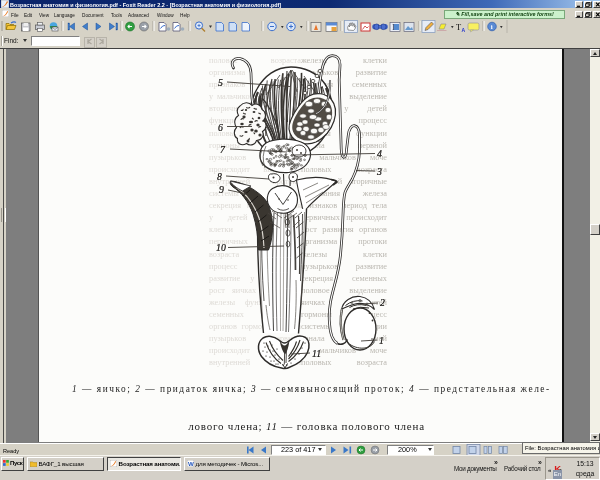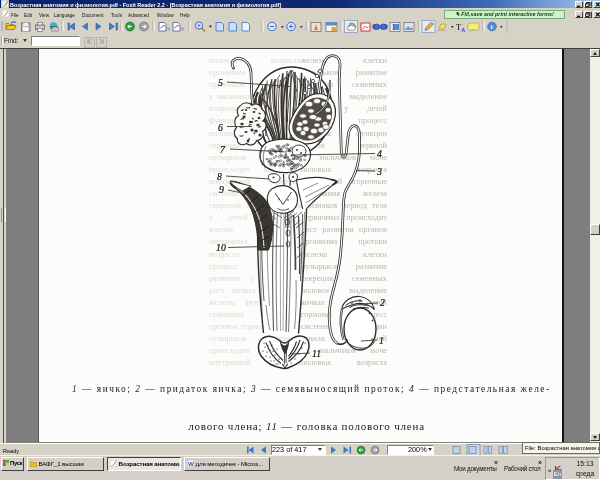--- a/index.html
+++ b/index.html
@@ -595,23 +595,23 @@
       <circle cx="375" cy="6" r="4" fill="#9aa0a8" stroke="#666" stroke-width="0.5"></circle>
       <path d="M373 6 L377 6 M375.5 4.5 L377 6 L375.5 7.5" stroke="#fff" stroke-width="1" fill="none"></path>
       <rect x="453" y="2.5" width="7" height="7" fill="#c2d2ea" stroke="#7286a6" stroke-width="0.8"></rect>
       <rect x="467" y="0.5" width="13" height="11" fill="#d0d8ea" stroke="#7a8aa8" stroke-width="0.8"></rect>
       <rect x="469" y="2.5" width="7" height="7" fill="#c2d2ea" stroke="#7286a6" stroke-width="0.8"></rect>
       <rect x="484" y="2.5" width="3" height="7" fill="#c2d2ea" stroke="#7286a6" stroke-width="0.7"></rect>
       <rect x="488.5" y="2.5" width="3" height="7" fill="#c2d2ea" stroke="#7286a6" stroke-width="0.7"></rect>
       <rect x="499" y="2.5" width="3.6" height="7" fill="#c2d2ea" stroke="#7286a6" stroke-width="0.7"></rect>
       <rect x="503.6" y="2.5" width="3.6" height="7" fill="#c2d2ea" stroke="#7286a6" stroke-width="0.7"></rect>
     </svg>
-  <div class="combo" style="left:271px;top:1px;width:55px;height:10px;font-size:7.3px;line-height:8px;padding-left:0;">223 of 417</div>
+  <div class="combo" style="left:271px;top:1px;width:55px;height:10px;font-size:7.3px;line-height:8px;padding-left:9px;">223 of 417</div>
   <div class="abs" style="left:318px;top:4px;width:0;height:0;border-left:2.5px solid transparent;border-right:2.5px solid transparent;border-top:3px solid #333;"></div>
-  <div class="combo" style="left:387px;top:1px;width:47px;height:10px;font-size:7.3px;line-height:8px;padding-left:20px;">200%</div>
+  <div class="combo" style="left:387px;top:1px;width:47px;height:10px;font-size:7.3px;line-height:8px;padding-left:10px;">200%</div>
   <div class="abs" style="left:428px;top:4px;width:0;height:0;border-left:2.5px solid transparent;border-right:2.5px solid transparent;border-top:3px solid #333;"></div>
 </div>
 <div id="tooltip" class="abs">File: Возрастная анатомия и ф</div>
 
 <div id="taskbar" class="abs">
   <div class="tbtn" style="left:1px;width:23px;font-weight:bold;font-size:5.9px;padding:0 1px;letter-spacing:-0.3px;">
     <svg width="6" height="6" viewBox="0 0 8 8" style="vertical-align:-0.5px;margin-right:1px;">
         <rect x="0" y="0" width="3.6" height="3.6" fill="#e33"></rect>
         <rect x="4.2" y="0" width="3.6" height="3.6" fill="#3a3"></rect>
         <rect x="0" y="4.2" width="3.6" height="3.6" fill="#36c"></rect>

